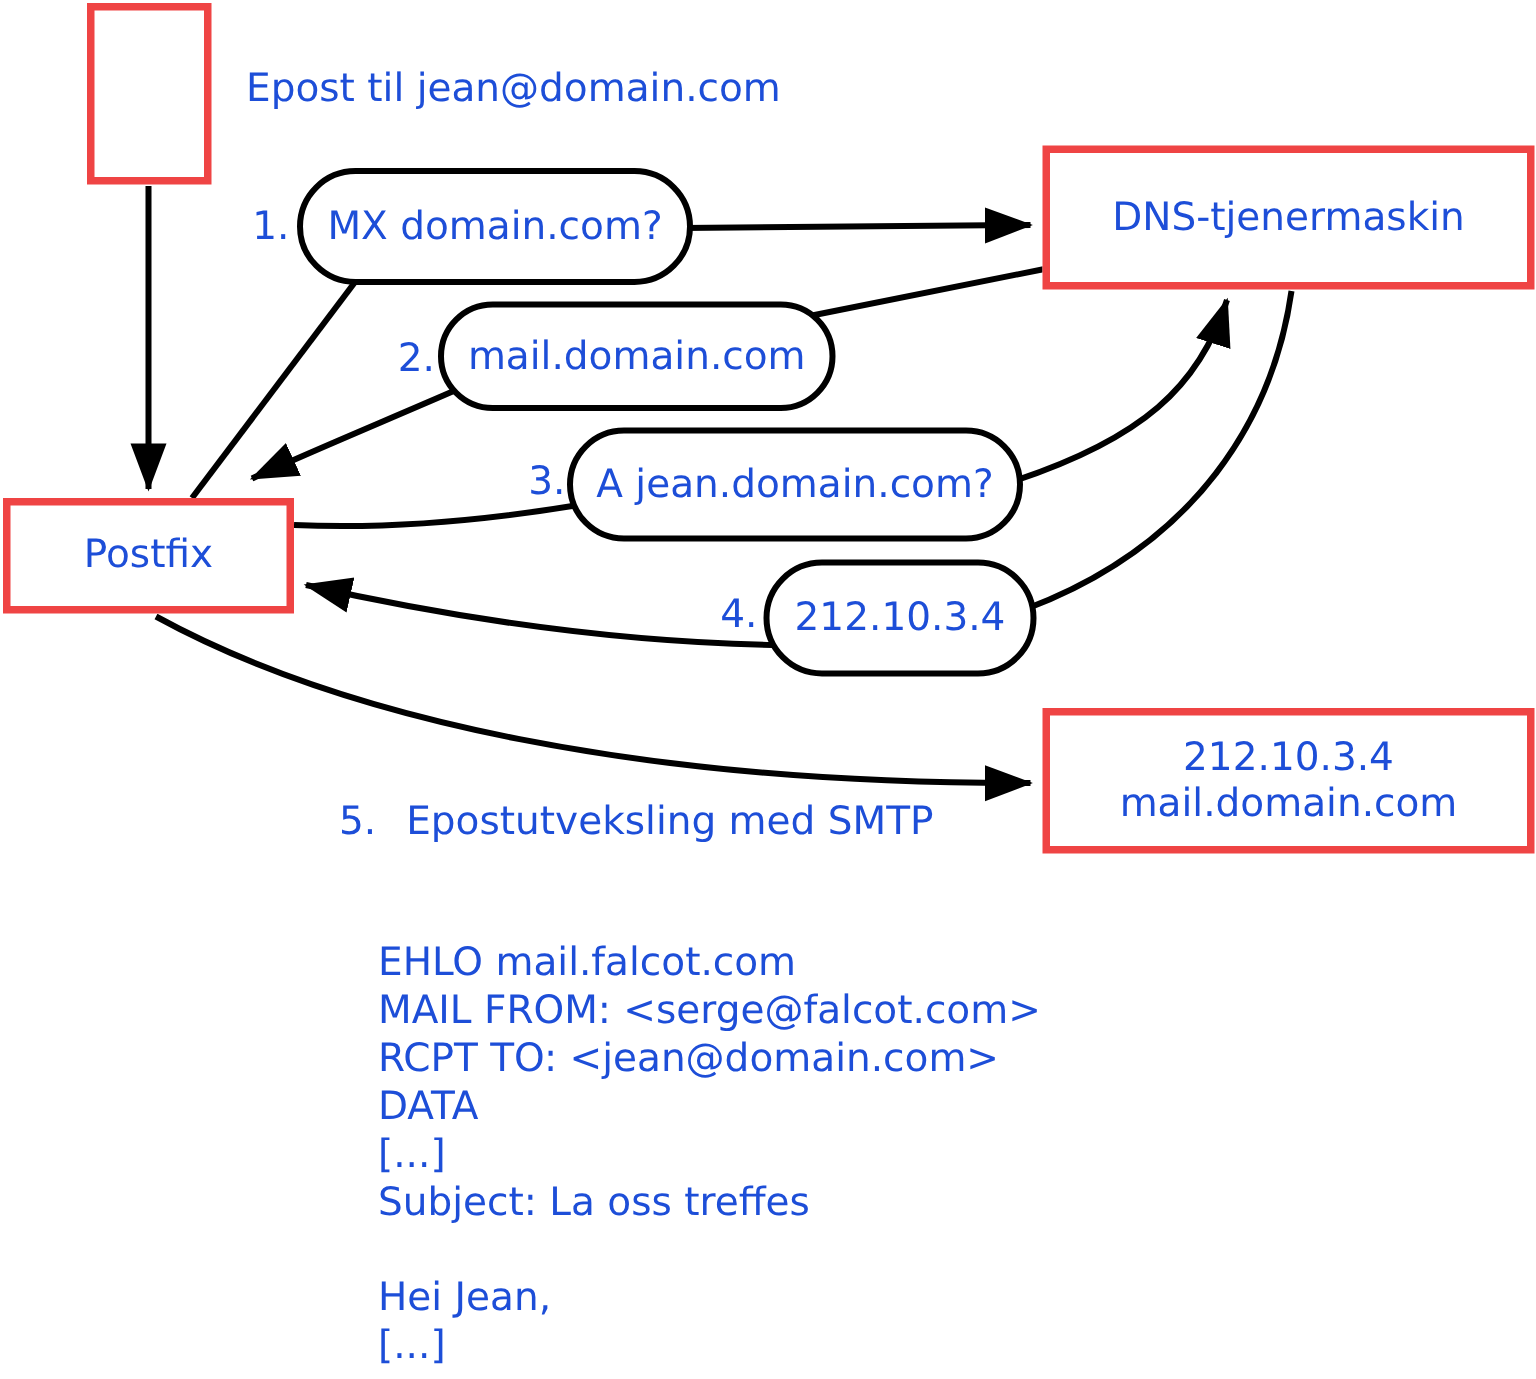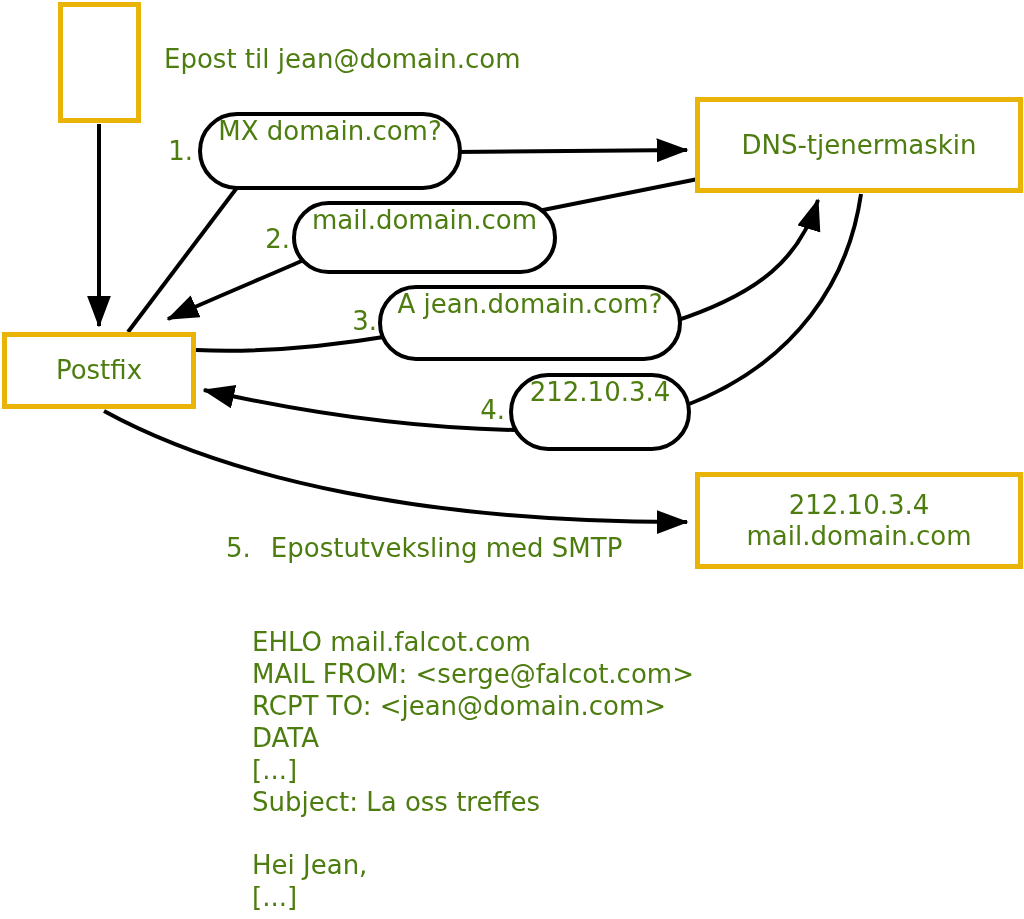--- a/index.html
+++ b/index.html
@@ -2,45 +2,45 @@
 <html><head>
 <meta charset="utf-8">
 <style>
   html, body { margin: 0; padding: 0; background: #ffffff; }
   #canvas {
     position: relative;
     width: 1024px;
     height: 919px;
     background: #ffffff;
     font-family: "DejaVu Sans", "Liberation Sans", sans-serif;
-    color: #4d7c0f;
+    color: #1d4ed8;
     overflow: hidden;
   }
   #wires { position: absolute; left: 0; top: 0; z-index: 1; }
   .box {
     position: absolute;
     box-sizing: border-box;
     background: #ffffff;
-    border: 5px solid #eab308;
+    border: 5px solid #ef4444;
     display: flex;
     align-items: center;
     justify-content: center;
     text-align: center;
     z-index: 2;
     font-size: 26px;
     line-height: 31px;
   }
   .pill {
     position: absolute;
     box-sizing: border-box;
     background: #ffffff;
     border: 4px solid #000;
     border-radius: 44px;
     display: flex;
-    align-items: flex-start;
+    align-items: center;
     justify-content: center;
     text-align: center;
     z-index: 2;
     font-size: 26px;
     white-space: nowrap;
   }
   .stepnum {
     position: absolute;
     z-index: 3;
     font-size: 26px;

